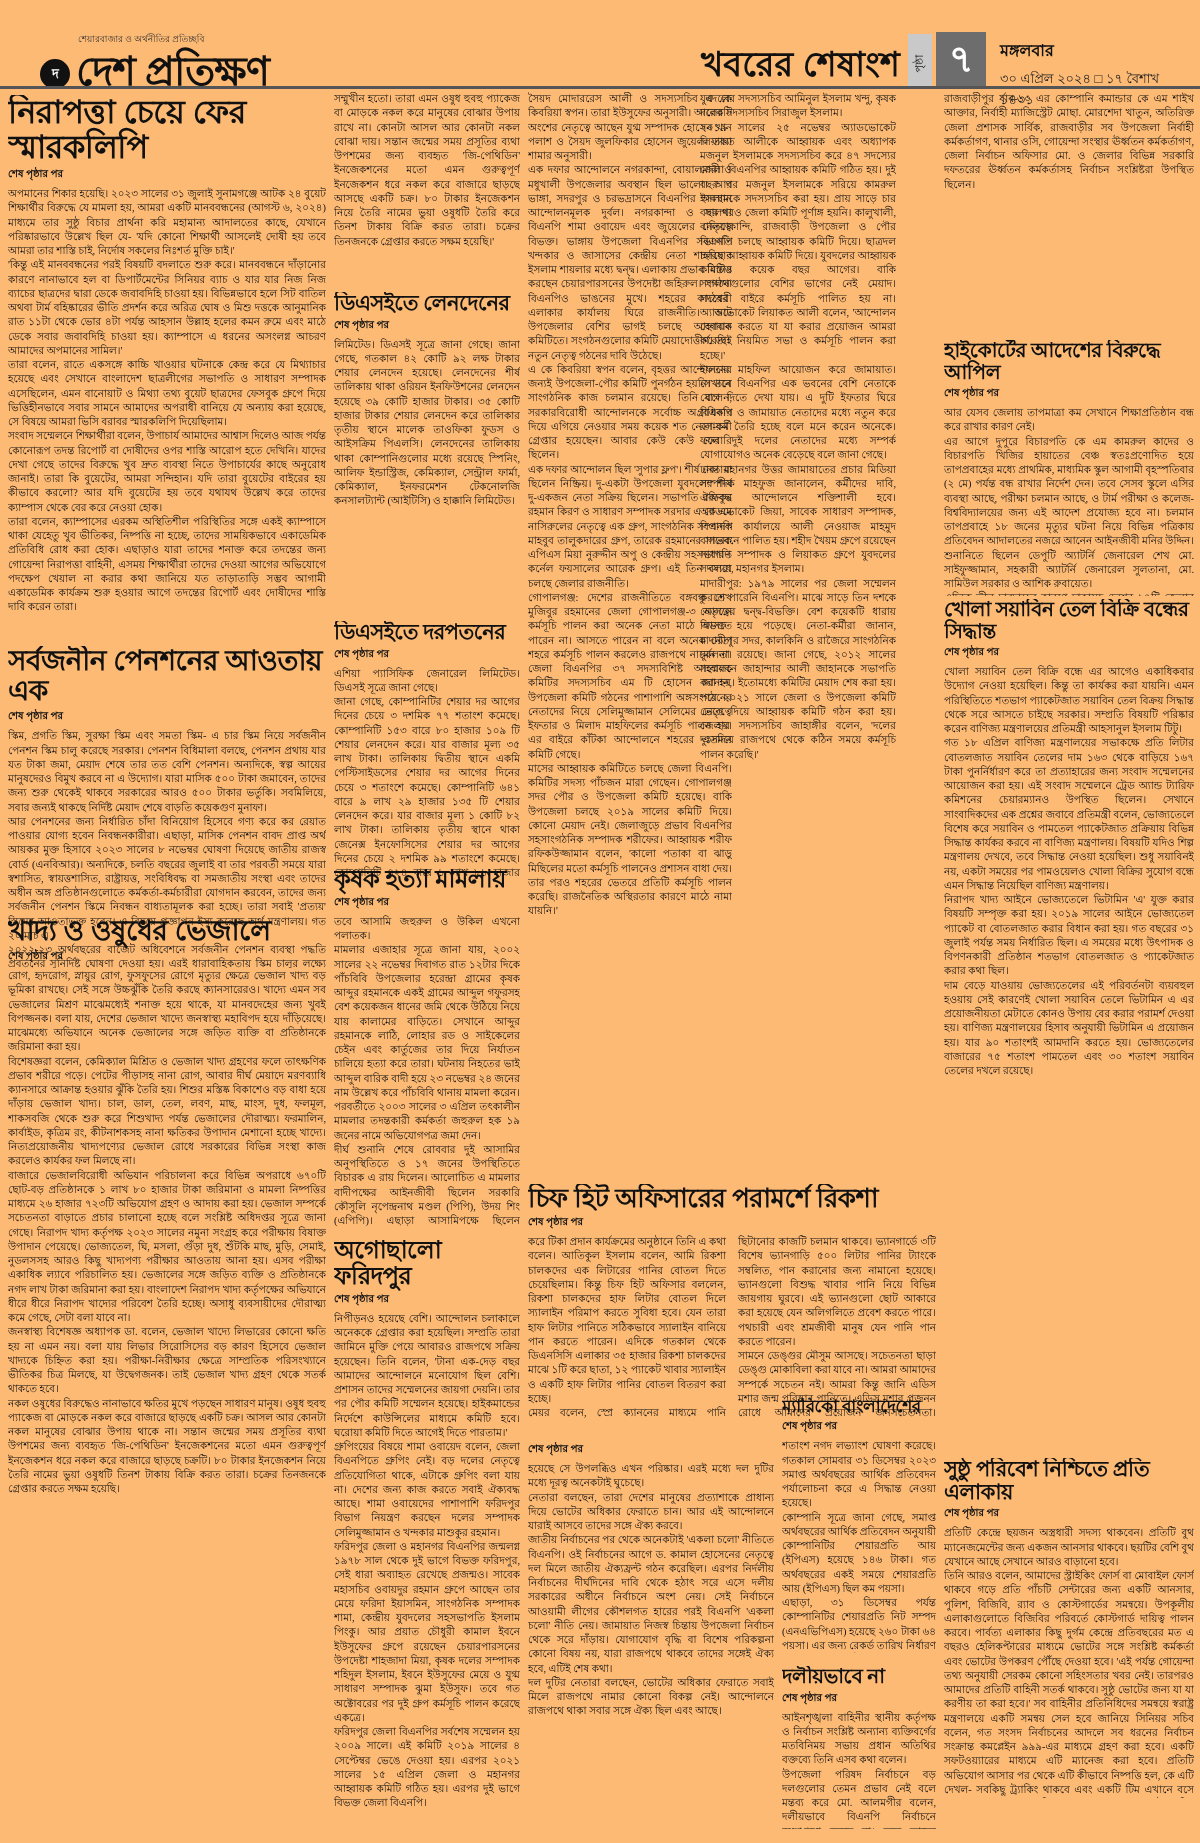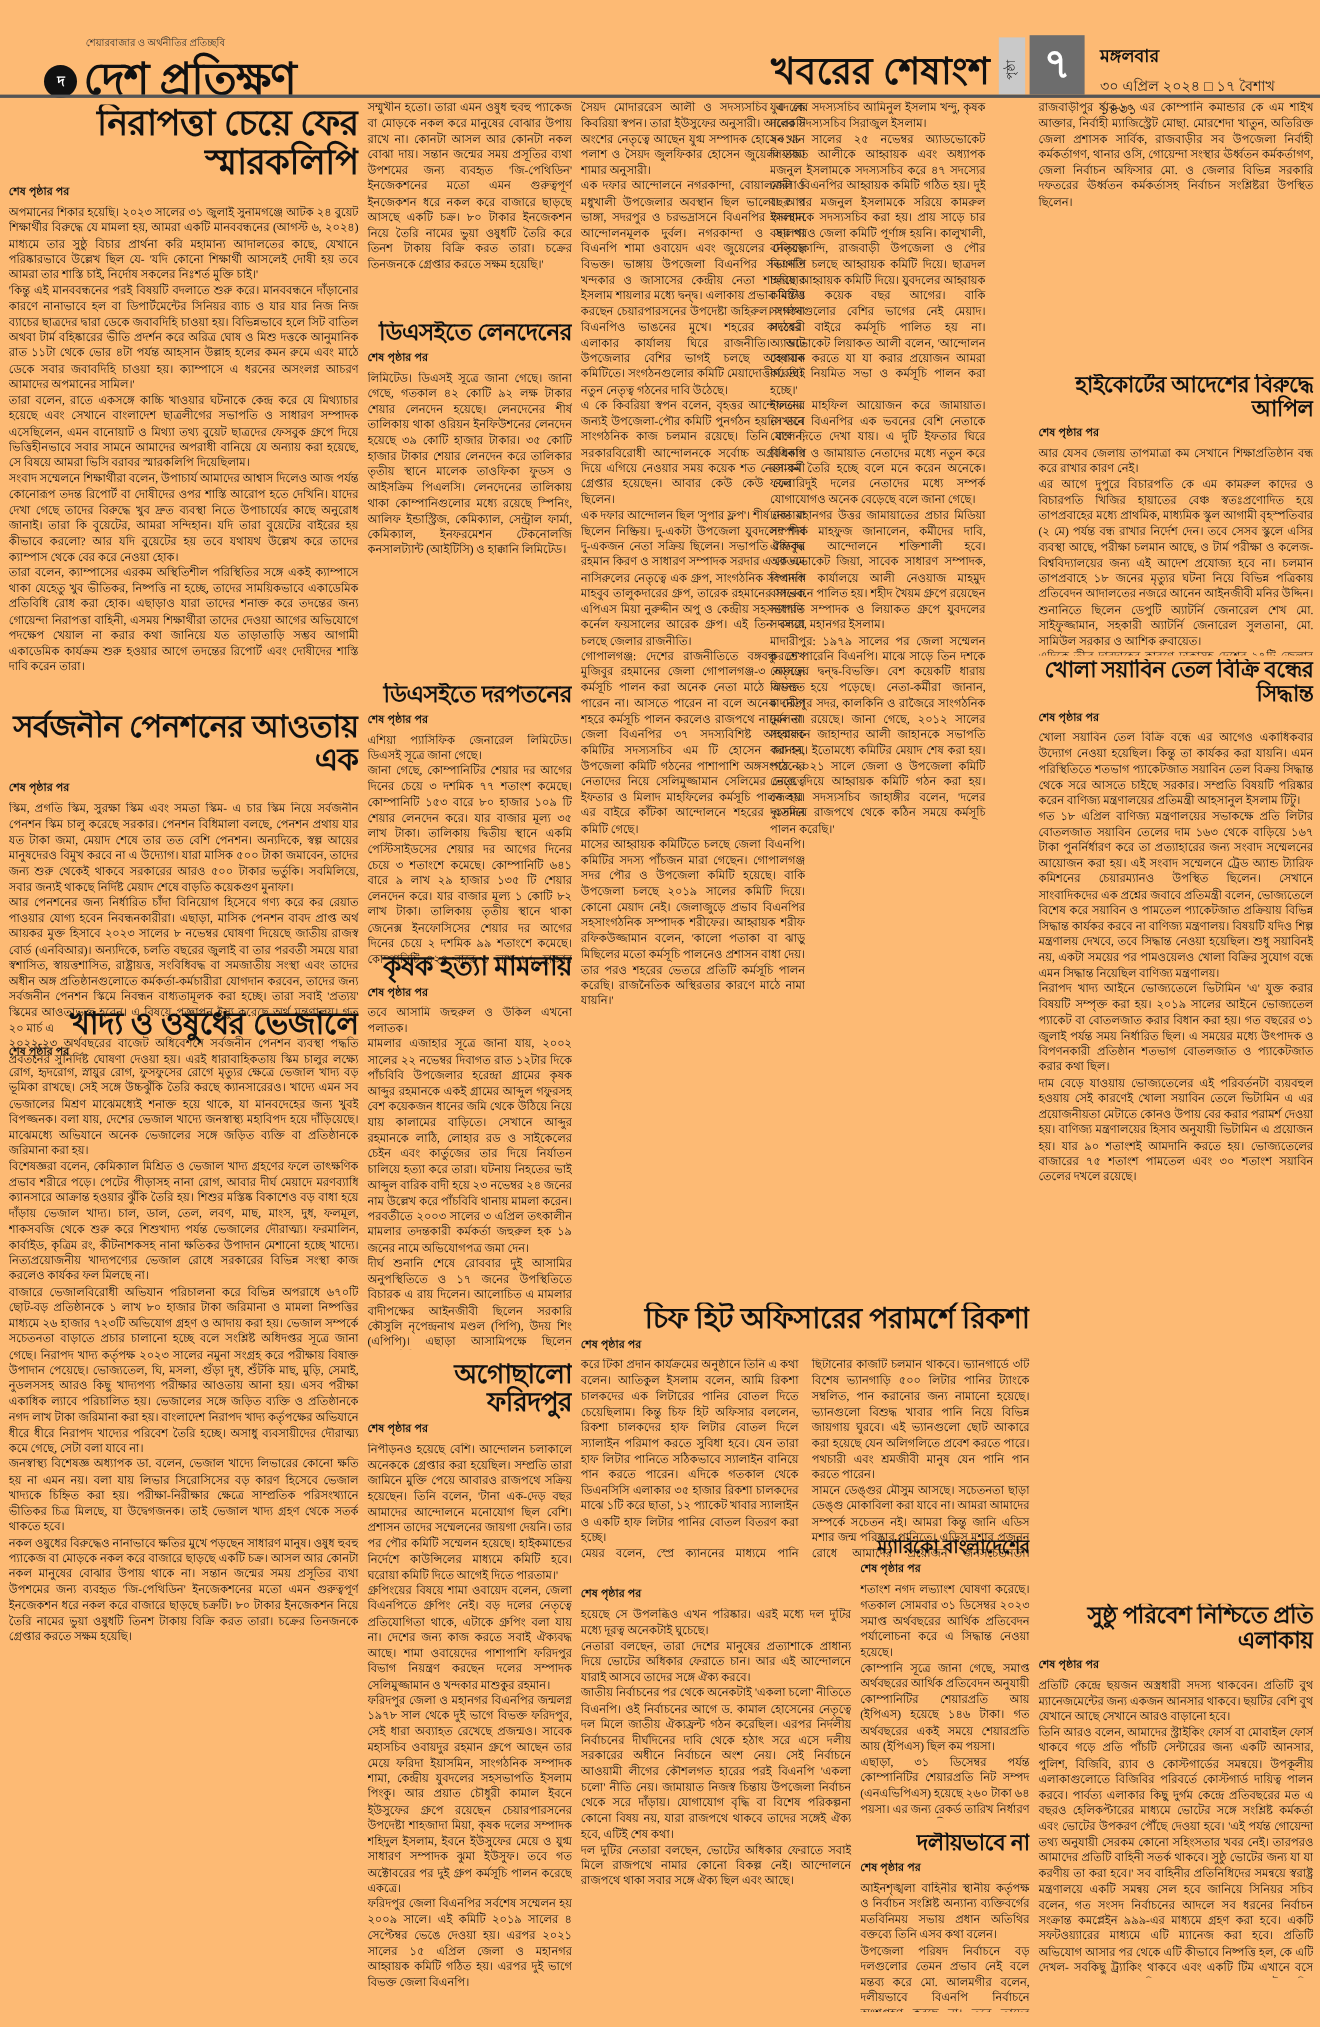--- a/index.html
+++ b/index.html
@@ -23,21 +23,21 @@
   #page-num{position:absolute;left:936px;top:32px;width:50px;height:54px;background:#6d6d6d;color:#fff;
     font-size:38px;font-weight:bold;text-align:center;line-height:54px;
     font-family:"Liberation Sans","DejaVu Sans",sans-serif;}
   #dateblock{position:absolute;left:1000px;top:38px;width:195px;font-family:"Liberation Sans","DejaVu Sans",sans-serif;}
   #weekday{font-size:16px;font-weight:bold;}
   #dateline{font-size:13px;margin-top:4px;color:#222;}
   #header-rule{position:absolute;left:0;top:86px;width:1200px;height:3px;background:#555;}
 
   
   .article{position:absolute;overflow:hidden;}
-  .hl{text-align:right;font-weight:bold;line-height:1.08;margin:0 0 2px 0;
+  .hl{text-align:left;font-weight:bold;line-height:1.08;margin:0 0 2px 0;
       font-family:"Liberation Sans","DejaVu Sans",sans-serif;letter-spacing:-0.5px;}
   .sub{text-align:left;font-size:10px;font-weight:bold;margin:1px 0 4px 0;
       font-family:"Liberation Sans","DejaVu Sans",sans-serif;}
   .body{text-align:justify;font-size:10.4px;line-height:1.37;white-space:pre-line;
       overflow:hidden;word-break:break-word;}
   .h32{font-size:32px}.h28{font-size:28px}.h26{font-size:26px}.h24{font-size:24px}
   .h21{font-size:21px}.h20{font-size:20px}.h17{font-size:17px}
   .twocol{column-count:2;column-gap:12px;}
 
   

